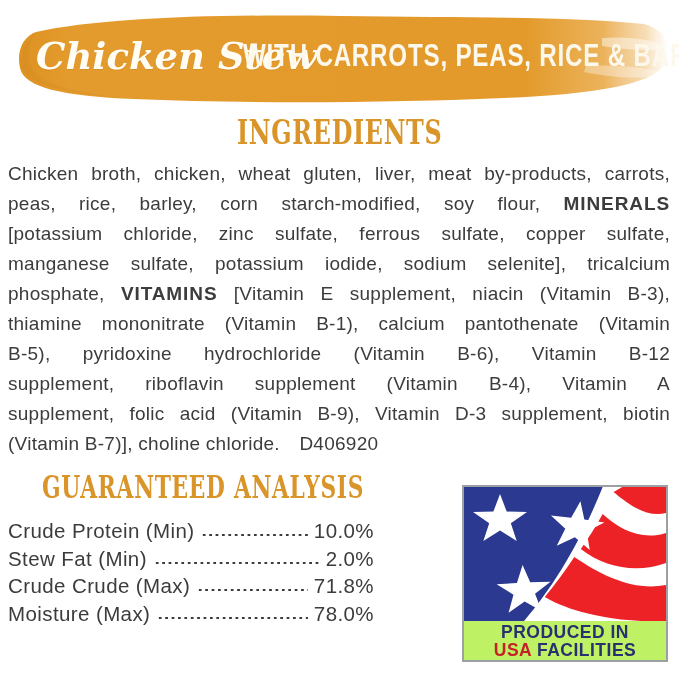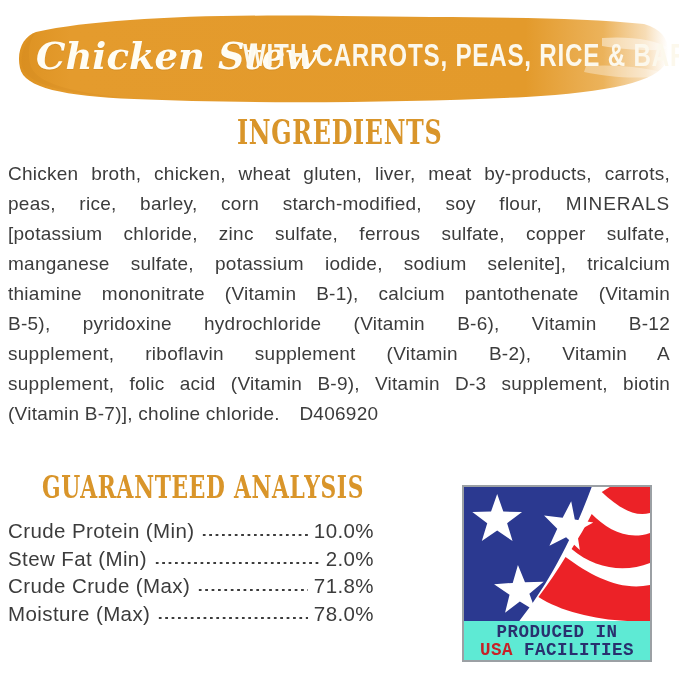--- a/index.html
+++ b/index.html
@@ -24,37 +24,37 @@
   .ing-heading>span{transform-origin:center;}
   .ga-heading{position:absolute;left:42px;top:471px;font-size:32px;}
   .ga-heading>span{transform-origin:left center;transform:scaleX(.68);}
 
   
   .ing-text{position:absolute;left:8px;top:159px;width:662px;color:var(--body);
         font-size:19px;letter-spacing:.25px;}
   .ing-line{height:30px;line-height:30px;text-align:justify;text-align-last:justify;
         white-space:nowrap;}
   .ing-line.last{text-align:left;text-align-last:left;}
-  .ing-line .bold{font-weight:400;letter-spacing:.9px;}
+  .ing-line .bold{font-weight:700;letter-spacing:.9px;}
 
   
   .ga-table{position:absolute;left:8px;top:517px;width:366px;color:var(--body);
         font-size:20.5px;letter-spacing:.4px;}
   .ga-row{display:flex;align-items:flex-end;height:27.5px;line-height:27.5px;}
   .ga-label{white-space:nowrap;}
   .ga-leader{flex:1;margin:0 6px 0 7px;height:27.5px;
         background-image:radial-gradient(circle,var(--body) 1.25px,transparent 1.55px);
         background-size:6.4px 6.4px;background-repeat:repeat-x;
         background-position:left calc(100% - 6px);}
   .ga-value{white-space:nowrap;}
 
   
-  .badge{position:absolute;left:462px;top:485px;width:190px;height:177px;
-        border:2px solid var(--badge-border);box-sizing:border-box;background:#5eead4;
-        display:flex;flex-direction:column;font-family:Liberation Mono, monospace;}
+  .badge{position:absolute;left:462px;top:485px;width:206px;height:177px;
+        border:2px solid var(--badge-border);box-sizing:border-box;background:#bef264;
+        display:flex;flex-direction:column;}
   .badge-flag{width:100%;height:134px;display:block;}
   .flag-bg{fill:var(--flag-blue);}
   .flag-white{fill:#ffffff;}
   .flag-red{fill:var(--flag-red);}
   .flag-star{fill:#ffffff;}
   .badge-text{flex:1;display:flex;flex-direction:column;align-items:center;justify-content:center;
         font-weight:700;font-size:17.5px;line-height:18px;letter-spacing:.5px;
         color:var(--navy);white-space:nowrap;}
   .badge-usa{color:var(--badge-red);}
 </style>
@@ -94,23 +94,24 @@
   </div>
 
   <div class="heading ing-heading">
     <span>INGREDIENTS</span>
   </div>
   <div class="ing-text">
       <div class="ing-line"><span>Chicken broth, chicken, wheat gluten, liver, meat by-products, carrots,</span></div>
       <div class="ing-line"><span>peas, rice, barley, corn starch-modified, soy flour, </span><span class="bold">MINERALS</span></div>
       <div class="ing-line"><span>[potassium chloride, zinc sulfate, ferrous sulfate, copper sulfate,</span></div>
       <div class="ing-line"><span>manganese sulfate, potassium iodide, sodium selenite], tricalcium</span></div>
+      <div class="ing-line"><span>phosphate, </span><span class="bold">VITAMINS</span><span> [Vitamin E supplement, niacin (Vitamin B-3),</span></div>
       <div class="ing-line"><span>thiamine mononitrate (Vitamin B-1), calcium pantothenate (Vitamin</span></div>
       <div class="ing-line"><span>B-5), pyridoxine hydrochloride (Vitamin B-6), Vitamin B-12</span></div>
-      <div class="ing-line"><span>supplement, riboflavin supplement (Vitamin B-2), Vitamin A</span></div>
+      <div class="ing-line"><span>supplement, riboflavin supplement (Vitamin B-4), Vitamin A</span></div>
       <div class="ing-line"><span>supplement, folic acid (Vitamin B-9), Vitamin D-3 supplement, biotin</span></div>
       <div class="ing-line last"><span>(Vitamin B-7)], choline chloride.  D406920</span></div>
     </div>
 
   <div class="heading ga-heading">
     <span>GUARANTEED ANALYSIS</span>
   </div>
   <div class="ga-table">
       <div class="ga-row">
         <span class="ga-label">Crude Protein (Min)</span>

